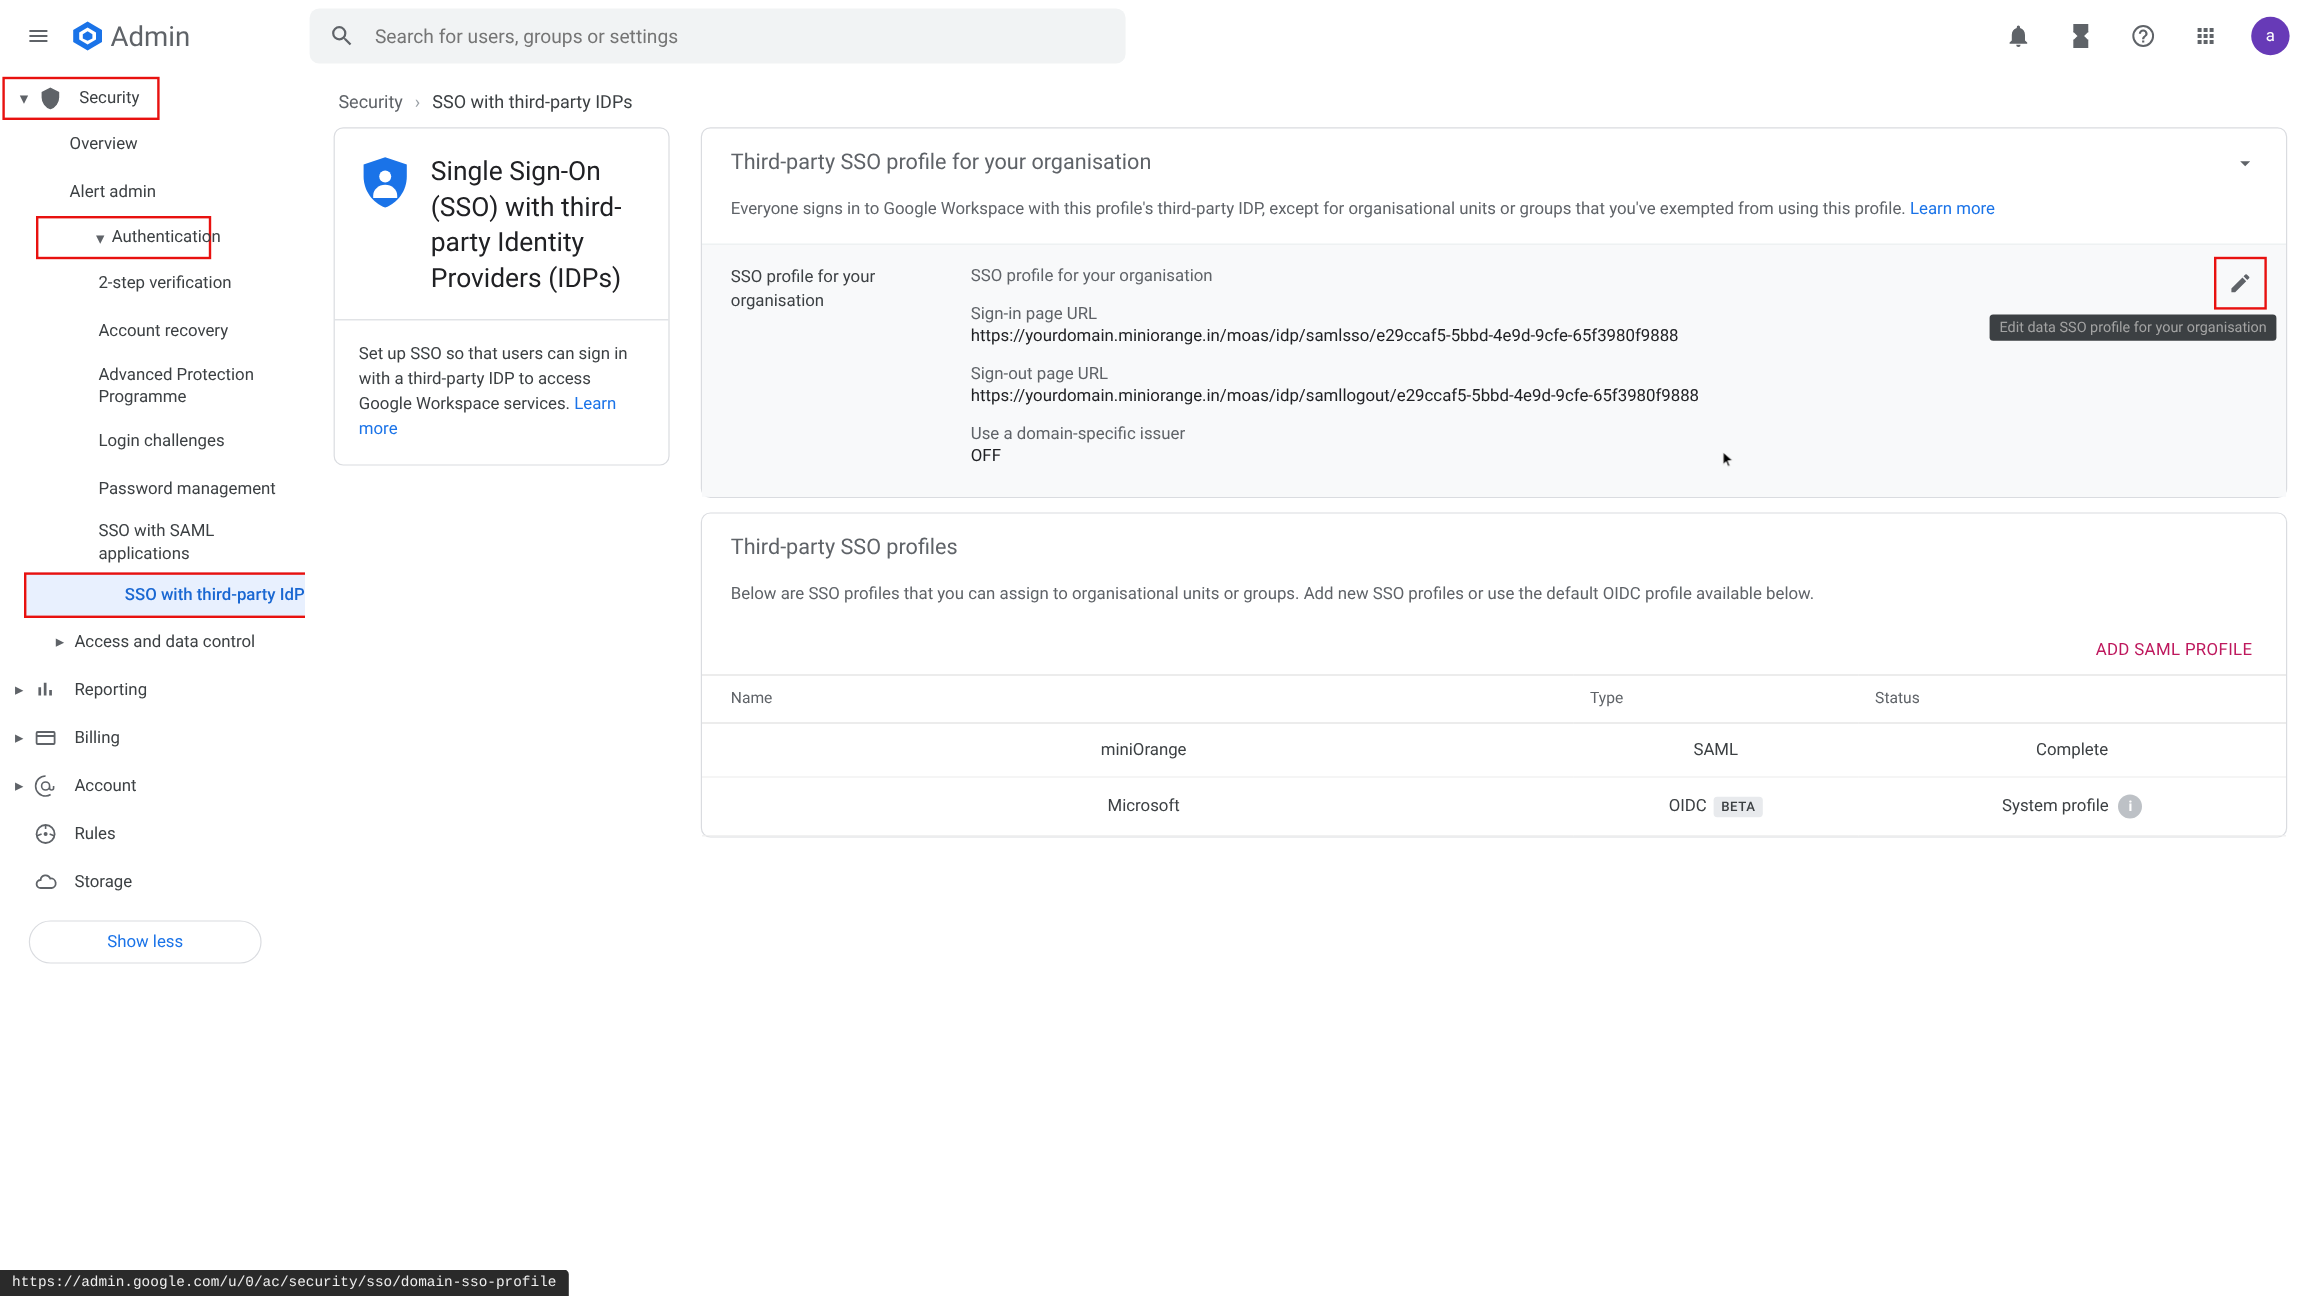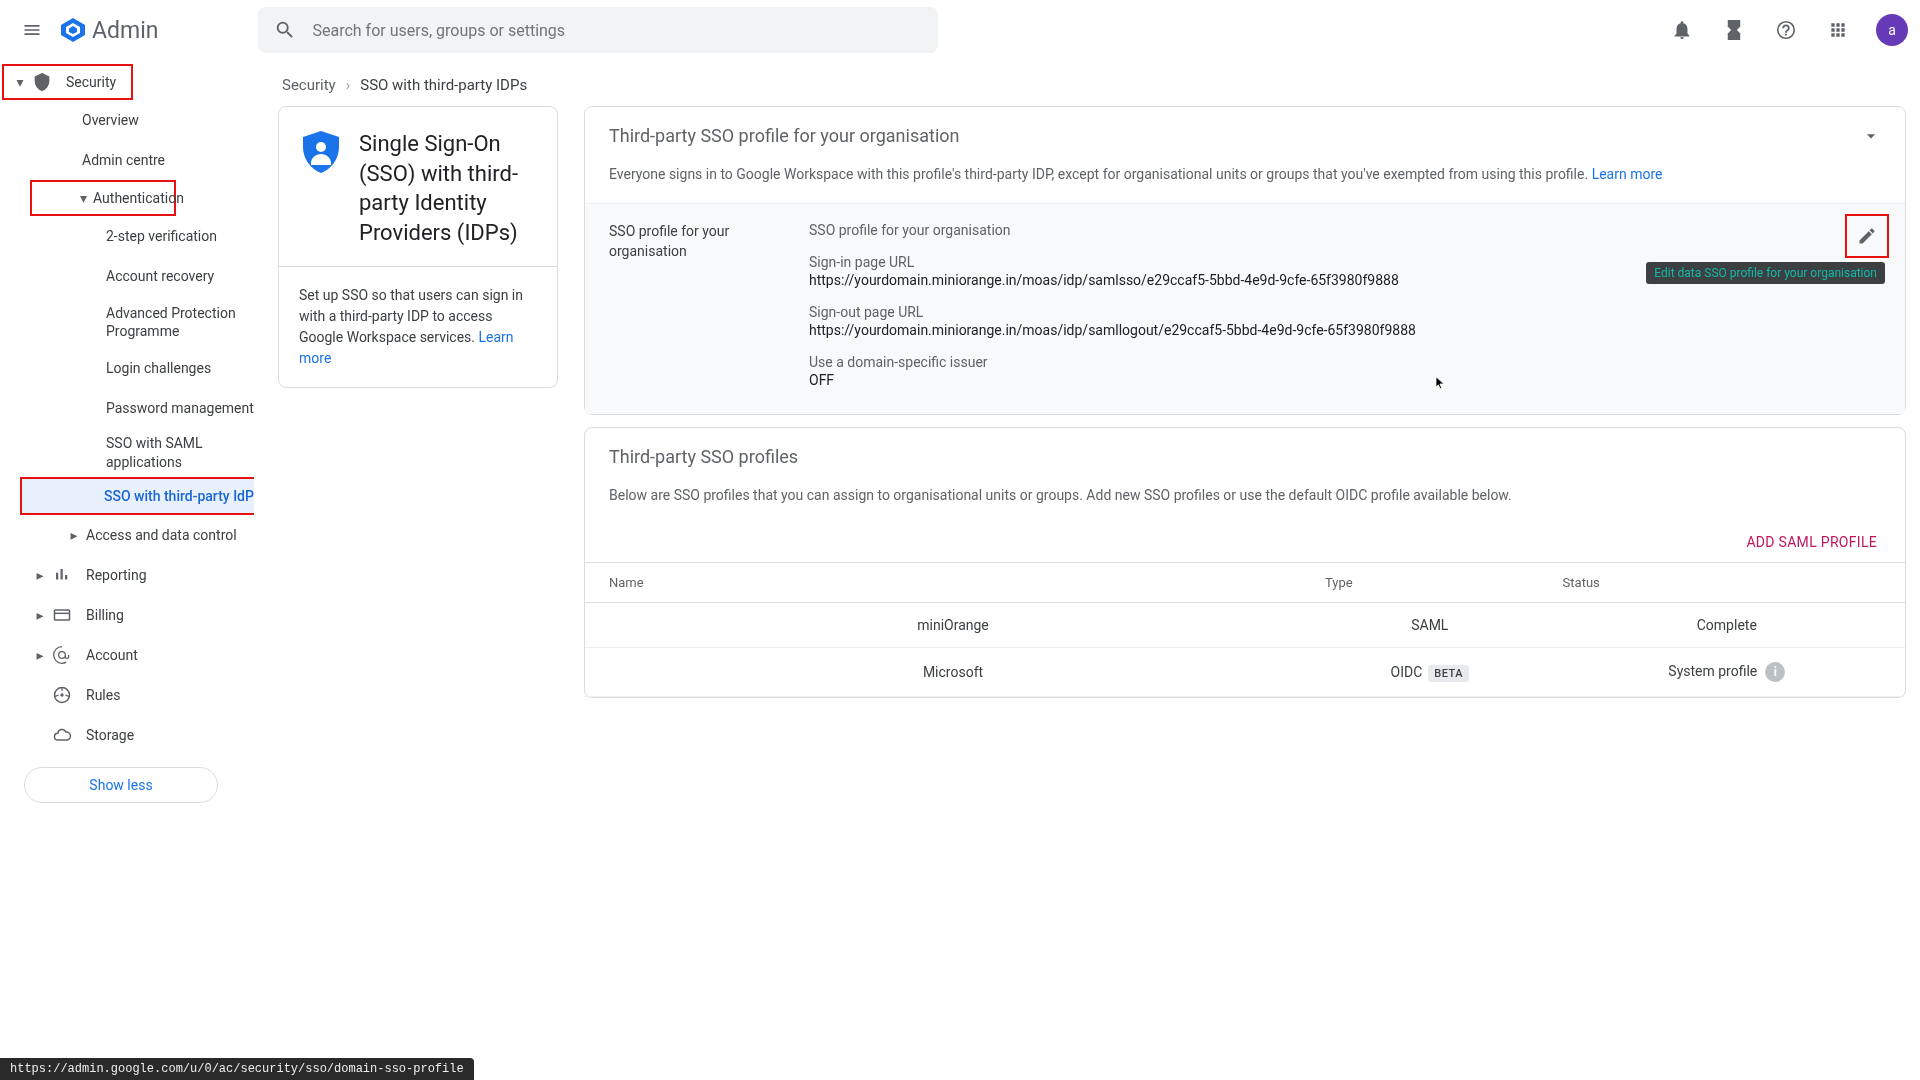--- a/index.html
+++ b/index.html
@@ -20,21 +20,21 @@
 .avatar { width: 32px; height: 32px; border-radius: 50%; background: #673ab7; color: #fff; display: flex; align-items: center; justify-content: center; font-size: 14px; margin-left: 6px; cursor: pointer; }
 
 
 .body-wrap { display: flex; height: calc(100vh - 60px); }
 .sidebar { width: 254px; overflow-y: auto; padding-top: 4px; position: relative; }
 .sidebar::-webkit-scrollbar { width: 8px; }
 .sidebar::-webkit-scrollbar-thumb { background: #dadce0; border-radius: 4px; }
 .main { flex: 1; overflow-y: auto; background: #fff; }
 
 
-.side-item { display: flex; align-items: center; height: 40px; padding-left: 10px; cursor: pointer; color: #3c4043; font-size: 14px; margin-left: 24px; }
+.side-item { display: flex; align-items: center; height: 40px; padding-left: 10px; cursor: pointer; color: #3c4043; font-size: 14px; }
 .side-item.lvl0 { padding-left: 10px; }
 .side-item.lvl1 { padding-left: 58px; }
 .side-item.lvl2 { padding-left: 82px; }
 .side-item.lvl1b { padding-left: 44px; }
 .side-item .chev { width: 12px; display: flex; align-items: center; justify-content: center; color: #5f6368; }
 .side-item .ico { width: 24px; height: 24px; margin-left: 4px; margin-right: 12px; display: flex; align-items: center; justify-content: center; color: #5f6368; }
 .side-item.selected { background: #e8f0fe; color: #1967d2; font-weight: 500; }
 .redbox { border: 2.5px solid #e8110f; }
 .show-less-wrap { padding: 12px 24px; }
 .show-less { width: 194px; height: 36px; border: 1px solid #dadce0; border-radius: 18px; background: #fff; color: #1a73e8; font-size: 14px; cursor: pointer; display: flex; align-items: center; justify-content: center; }
@@ -58,21 +58,21 @@
 .panel-head { padding: 18px 24px; display: flex; align-items: center; justify-content: space-between; color: #5f6368; font-size: 18px; }
 .panel-desc { font-size: 14px; color: #5f6368; line-height: 1.5; padding: 0 24px 18px 24px; }
 
 .settings-block { background: #f8f9fa; padding: 18px 24px 26px 24px; display: flex; gap: 20px; position: relative; border-top: 1px solid #eceff1; }
 .settings-left { width: 180px; flex-shrink: 0; color: #3c4043; font-size: 14px; line-height: 1.4; }
 .settings-right { flex: 1; }
 .kv { margin-bottom: 16px; }
 .kv .k { color: #5f6368; font-size: 14px; margin-bottom: 2px; }
 .kv .v { color: #202124; font-size: 14px; word-break: break-all; }
 .edit-btn { position: absolute; top: 10px; right: 16px; width: 44px; height: 44px; border: 2.5px solid #e8110f; display: flex; align-items: center; justify-content: center; cursor: pointer; color: #5f6368; }
-.tooltip { position: absolute; top: 58px; right: 20px; background: #3c4043; color: #14b8a6; font-size: 12px; padding: 4px 8px; border-radius: 3px; white-space: nowrap; }
+.tooltip { position: absolute; top: 58px; right: 8px; background: #3c4043; color: #a3a3a3; font-size: 12px; padding: 4px 8px; border-radius: 3px; white-space: nowrap; }
 
 .add-link { color: #be185d; font-weight: 400; font-size: 14px; letter-spacing: .3px; cursor: pointer; text-align: right; padding: 10px 28px 12px 0; }
 
 .tbl { width: 100%; border-collapse: collapse; }
 .tbl th { text-align: left; color: #5f6368; font-weight: 400; font-size: 13px; padding: 12px 14px; border-bottom: 1px solid #e0e0e0; border-top: 1px solid #e0e0e0; }
 .tbl td { text-align: center; color: #3c4043; font-size: 14px; padding: 14px 14px; border-bottom: 1px solid #eee; }
 .tbl th:first-child, .tbl td:first-child { padding-left: 24px; }
 .beta { background: #e8eaed; color: #3c4043; font-size: 11px; font-weight: 500; padding: 2px 6px; border-radius: 3px; margin-left: 6px; letter-spacing: .5px; }
 .info-ic { display: inline-flex; width: 20px; height: 20px; background: #bdc1c6; color: #fff; border-radius: 50%; align-items: center; justify-content: center; font-size: 12px; margin-left: 8px; vertical-align: middle; font-weight: bold; }
 
@@ -144,21 +144,21 @@
             <path fill="currentColor" d="M12 2l8 4v5c0 5-3.4 9.7-8 11-4.6-1.3-8-6-8-11V6l8-4z" stroke="currentColor" stroke-width="1.6"></path>
           </svg>
         </span>
       <span>Security</span>
     </div>
 
     <div class="side-item lvl1">
         <span>Overview</span>
       </div>
     <div class="side-item lvl1">
-        <span>Admin centre</span>
+        <span>Alert admin</span>
       </div>
 
     <div class="side-item lvl1b redbox" style="width:146px;margin-left:30px;height:36px;">
       <span class="chev" style="margin-left:4px;margin-right:6px;">▾</span>
       <span>Authentication</span>
     </div>
 
     <div class="side-item lvl2">
         <span>2-step verification</span>
       </div>

